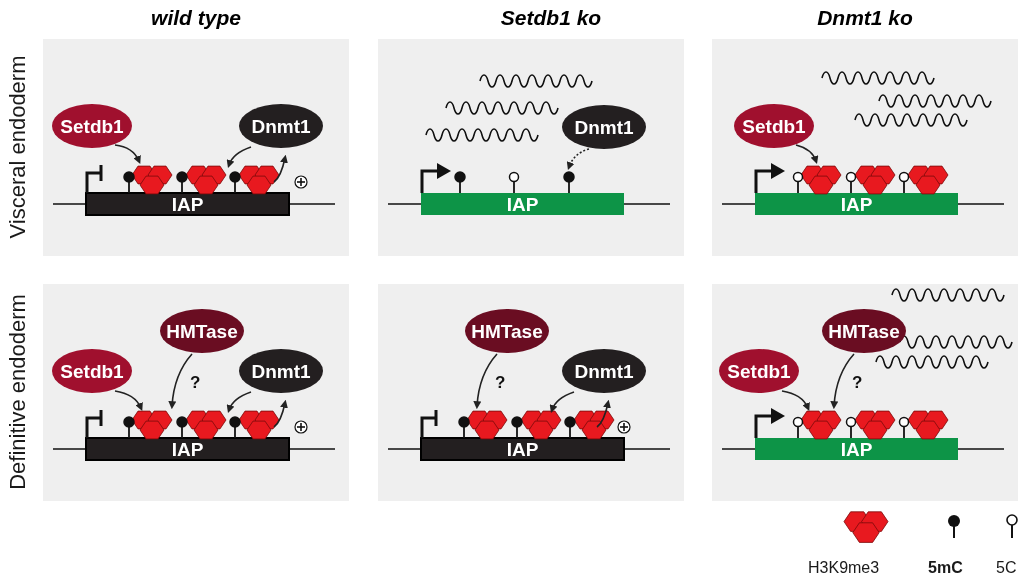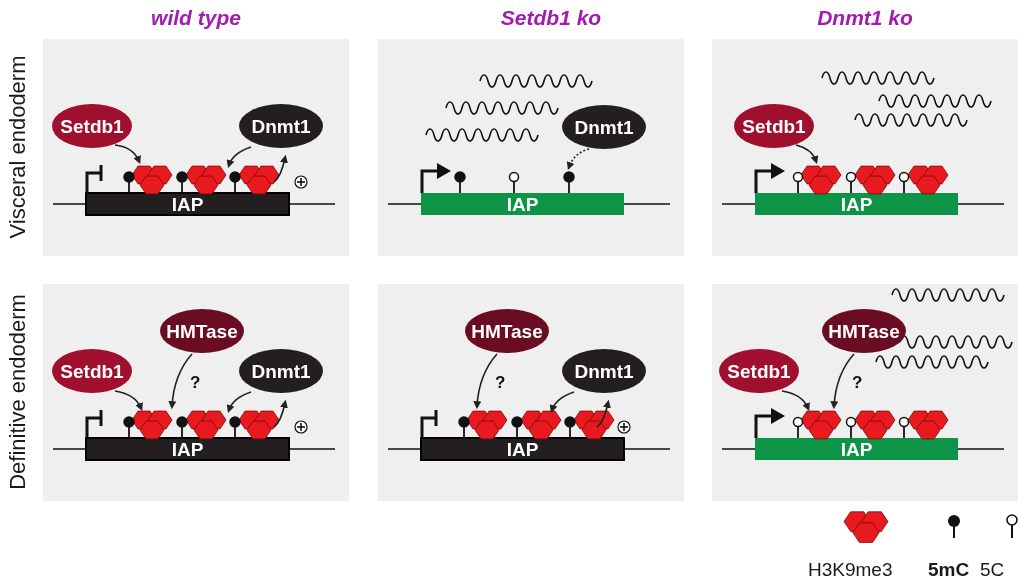--- a/index.html
+++ b/index.html
@@ -1,25 +1,25 @@
 <!DOCTYPE html>
 <html><head>
 <meta charset="utf-8">
 <style>
   html, body { margin: 0; padding: 0; background: #ffffff; }
   body { width: 1024px; height: 586px; position: relative; overflow: hidden;
          font-family: "Liberation Sans", sans-serif; }
   .col-title { position: absolute; top: 6px; font-size: 21px; font-weight: bold; font-style: italic;
-               color: #a21caf; text-align: center; width: 306px; }
+               color: #000000; text-align: center; width: 306px; }
   .row-label { position: absolute; font-size: 22px; color: #1a1a1a; white-space: nowrap;
                transform: rotate(-90deg); transform-origin: center center; text-align: center; width: 220px; }
   .panel { position: absolute; background: #efefef; }
   .panel svg { position: absolute; left: 0; top: 0; overflow: visible; }
   .legend { position: absolute; left: 800px; top: 506px; width: 224px; height: 80px; }
-  .legend-label { position: absolute; font-size: 19px; color: #1a1a1a; }
+  .legend-label { position: absolute; font-size: 16px; color: #1a1a1a; }
   text { font-family: "Liberation Sans", sans-serif; }
 </style>
 </head>
 <body>
 
 <div class="col-title" style="left:43px;">wild type</div>
 <div class="col-title" style="left:398px;">Setdb1 ko</div>
 <div class="col-title" style="left:712px;">Dnmt1 ko</div>
 
 <div class="row-label" style="left:-92px; top:134px;">Visceral endoderm</div>
@@ -355,14 +355,14 @@
       <line x1="154" y1="19" x2="154" y2="32" stroke="#111" stroke-width="2"></line>
       <circle cx="154" cy="15" r="6" fill="#111"></circle>
     </g>
     <g>
       <line x1="212" y1="19" x2="212" y2="32" stroke="#111" stroke-width="2"></line>
       <circle cx="212" cy="14" r="5" fill="#fff" stroke="#111" stroke-width="1.6"></circle>
     </g>
   </svg>
   <div class="legend-label" style="left:8px; top:53px;">H3K9me3</div>
   <div class="legend-label" style="left:128px; top:53px;font-weight:bold;">5mC</div>
-  <div class="legend-label" style="left:180px; top:53px;">5C</div>
+  <div class="legend-label" style="left:196px; top:53px;">5C</div>
 </div>
 
 </body></html>

